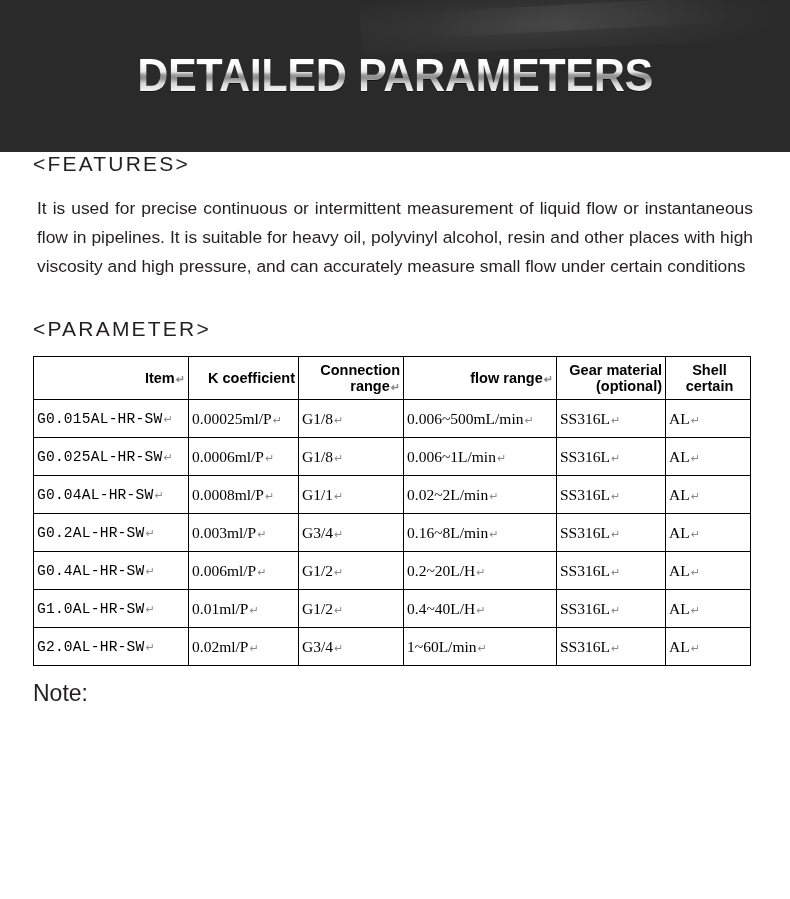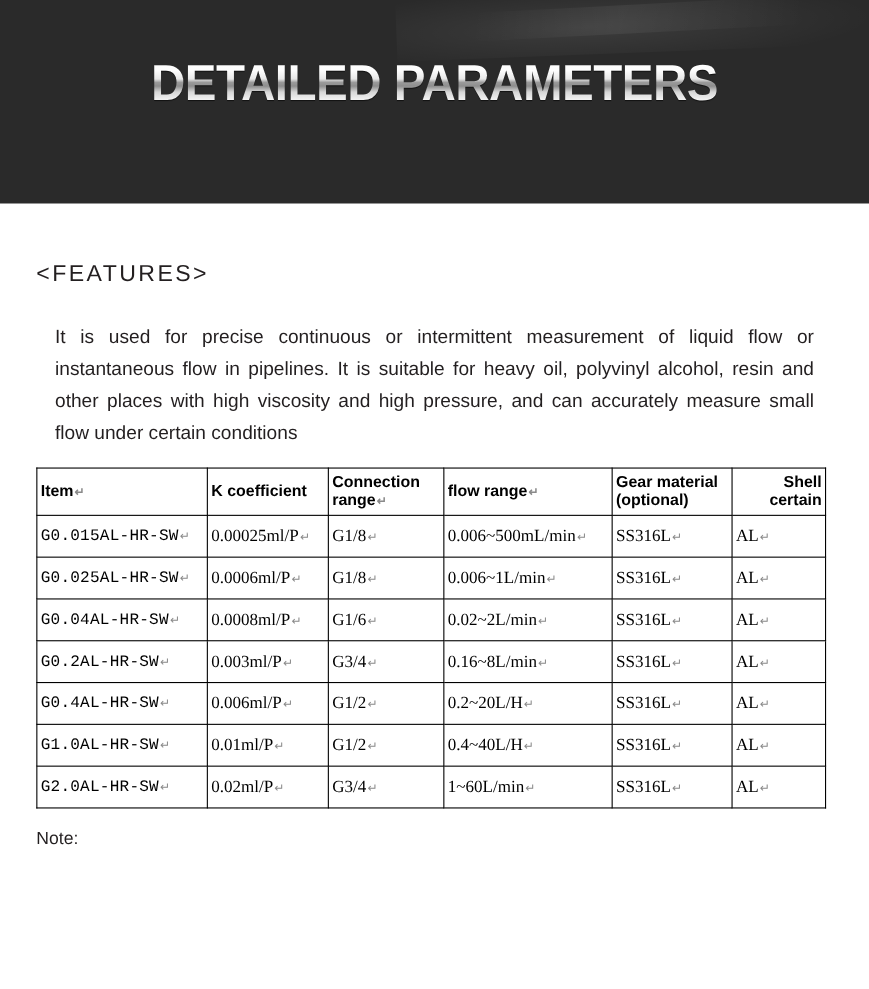--- a/index.html
+++ b/index.html
@@ -11,21 +11,21 @@
     background: #ffffff;
     font-family: "Liberation Sans", sans-serif;
     color: #231f20;
     overflow: hidden;
   }
 
   
   .banner {
     position: relative;
     width: 790px;
-    height: 185px;
+    height: 152px;
     background: #2a2a2a;
     overflow: hidden;
   }
   .banner-wisp {
     position: absolute;
     top: -14px;
     left: 360px;
     width: 430px;
     height: 62px;
     background: radial-gradient(ellipse at 40% 60%, rgba(255,255,255,0.085) 0%, rgba(255,255,255,0.035) 42%, rgba(255,255,255,0) 72%);
@@ -77,32 +77,32 @@
     padding: 0 33px;
   }
   .section-heading {
     font-family: "Liberation Sans", sans-serif;
     font-size: 21px;
     font-weight: normal;
     letter-spacing: 2.2px;
     color: #231f20;
     margin: 0;
   }
-  #features-heading { padding-top: 52px; }
+  #features-heading { }
   #parameter-heading { padding-top: 32px; padding-bottom: 12px; }
 
   .body-copy {
     font-family: "Liberation Sans", sans-serif;
     font-size: 17.4px;
     line-height: 29px;
     color: #231f20;
     text-align: justify;
     hyphens: auto;
     -webkit-hyphens: auto;
-    margin: 17px;
+    margin: 4px;
     padding-top: 14px;
     max-width: 724px;
   }
 
   
   table.spec {
     border-collapse: collapse;
     width: 717px;
     table-layout: fixed;
     margin-top: 3px;
@@ -112,24 +112,24 @@
     border: 1px solid #000000;
     padding: 0 3px;
     vertical-align: middle;
   }
   table.spec thead th {
     height: 43px;
     font-family: "Liberation Sans", sans-serif;
     font-weight: bold;
     font-size: 14.5px;
     line-height: 16px;
-    text-align: left;
+    text-align: right;
     color: #000;
   }
-  table.spec thead th.al-left { text-align: right; padding-left: 6px; }
+  table.spec thead th.al-left { text-align: center; padding-left: 6px; }
   table.spec tbody td {
     height: 38px;
     font-family: "Liberation Serif", serif;
     font-size: 15.5px;
     text-align: left;
     color: #000;
     white-space: nowrap;
   }
   table.spec tbody td.mono {
     font-family: "Liberation Mono", monospace;
@@ -140,21 +140,21 @@
     font-family: "Liberation Sans", sans-serif;
     font-size: 11px;
     color: #8a8a8a;
     vertical-align: baseline;
     padding-left: 1px;
   }
 
   
   .note {
     font-family: "Liberation Sans", sans-serif;
-    font-size: 16px;
+    font-size: 23px;
     line-height: 29px;
     color: #231f20;
     text-align: justify;
     hyphens: auto;
     -webkit-hyphens: auto;
     margin: 0;
     padding-top: 13px;
     max-width: 724px;
   }
   .note-label { display: block; text-align: left; }
@@ -167,20 +167,21 @@
   <div class="banner-wisp2"></div>
   <div class="banner-title">DETAILED PARAMETERS</div>
 </div>
 
 <div class="content">
 
   <h2 class="section-heading" id="features-heading">&lt;FEATURES&gt;</h2>
 
   <p class="body-copy">It is used for precise continuous or intermittent measurement of liquid flow or instantaneous flow in pipelines. It is suitable for heavy oil, polyvinyl alcohol, resin and other places with high viscosity and high pressure, and can accurately measure small flow under certain conditions</p>
 
+  <h2 class="section-heading" id="parameter-heading">&lt;PARAMETER&gt;</h2>
 
   <table class="spec">
     <colgroup>
       <col style="width:155px">
       <col style="width:110px">
       <col style="width:105px">
       <col style="width:153px">
       <col style="width:109px">
       <col style="width:85px">
     </colgroup>
@@ -222,21 +223,21 @@
           <td class="mono"><span>G0.025AL-HR-SW</span><span class="pilcrow">↵</span></td>
           <td><span>0.0006ml/P</span><span class="pilcrow">↵</span></td>
           <td><span>G1/8</span><span class="pilcrow">↵</span></td>
           <td><span>0.006~1L/min</span><span class="pilcrow">↵</span></td>
           <td><span>SS316L</span><span class="pilcrow">↵</span></td>
           <td><span>AL</span><span class="pilcrow">↵</span></td>
         </tr>
         <tr>
           <td class="mono"><span>G0.04AL-HR-SW</span><span class="pilcrow">↵</span></td>
           <td><span>0.0008ml/P</span><span class="pilcrow">↵</span></td>
-          <td><span>G1/6</span><span class="pilcrow">↵</span></td>
+          <td><span>G1/1</span><span class="pilcrow">↵</span></td>
           <td><span>0.02~2L/min</span><span class="pilcrow">↵</span></td>
           <td><span>SS316L</span><span class="pilcrow">↵</span></td>
           <td><span>AL</span><span class="pilcrow">↵</span></td>
         </tr>
         <tr>
           <td class="mono"><span>G0.2AL-HR-SW</span><span class="pilcrow">↵</span></td>
           <td><span>0.003ml/P</span><span class="pilcrow">↵</span></td>
           <td><span>G3/4</span><span class="pilcrow">↵</span></td>
           <td><span>0.16~8L/min</span><span class="pilcrow">↵</span></td>
           <td><span>SS316L</span><span class="pilcrow">↵</span></td>

